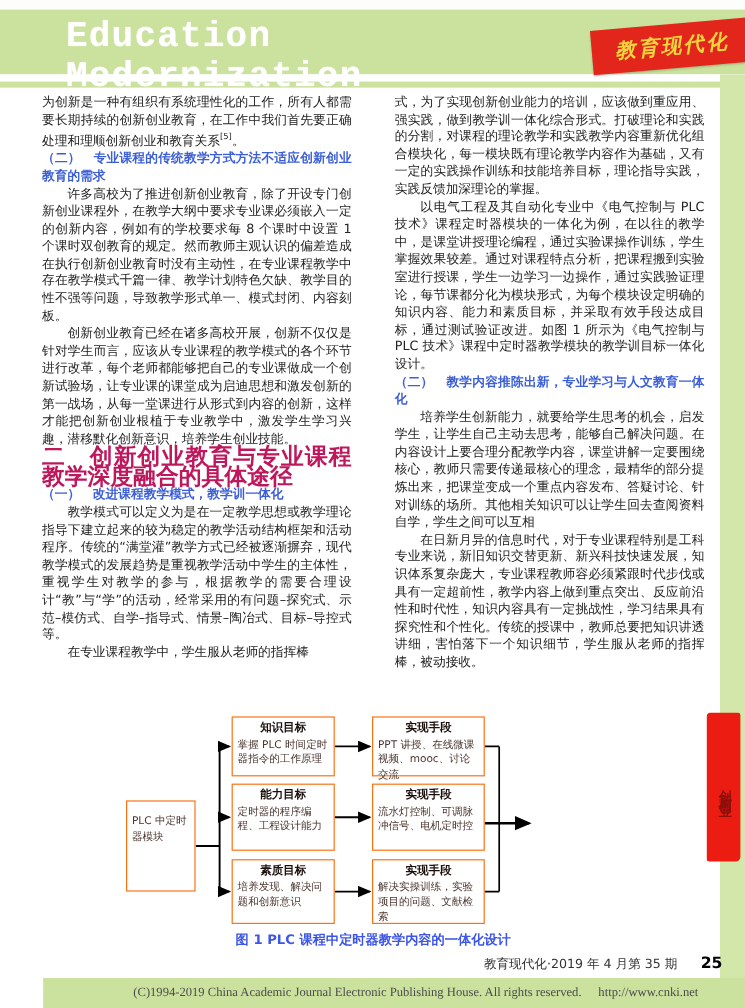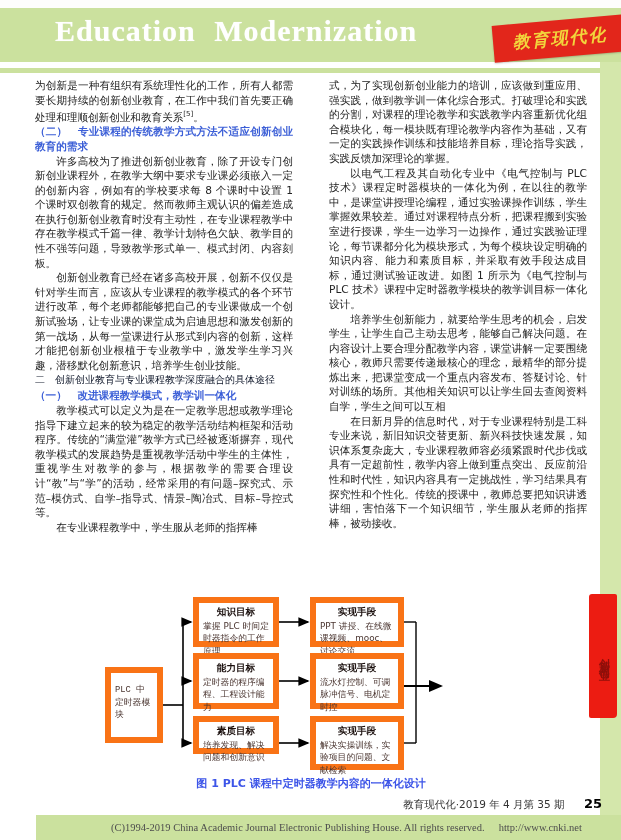--- a/index.html
+++ b/index.html
@@ -12,21 +12,21 @@
   .band-top-white{position:absolute;left:0;top:0;width:621px;height:8px;background:#fdfdfb;}
   .header-band{position:absolute;left:0;top:8px;width:621px;height:54px;background:#cbe19e;}
   .sep-white{position:absolute;left:0;top:62px;width:621px;height:6px;background:#ffffff;}
   .sep-green{position:absolute;left:0;top:68px;width:600px;height:5px;background:#cbe19e;}
   .right-strip{position:absolute;left:600px;top:62px;width:21px;height:753px;background:#d4e7ab;}
   .footer-bar{position:absolute;left:0;top:815px;width:621px;height:25px;background:#cbe19e;
     display:flex;align-items:center;justify-content:center;gap:14px;margin-left:36px;}
   
   .journal-title{
     position:absolute;left:55px;top:14px;width:420px;
-    font-family:Liberation Serif, serif;font-weight:bold;
+    font-family:Liberation Mono, monospace;font-weight:bold;
     font-size:30px;color:#ffffff;letter-spacing:1px;
     text-shadow:0 0 1px rgba(255,255,255,.6);
     word-spacing:10px;
   }
   .logo-flag{
     position:absolute;right:-6px;top:20px;width:134px;height:37px;
     background:#e2261b;transform:rotate(-5deg);
     display:flex;align-items:center;justify-content:center;
     box-shadow:0 1px 2px rgba(0,0,0,.2);
   }
@@ -35,26 +35,26 @@
   }
   
   .columns{
     position:absolute;left:35px;top:78px;width:552px;height:516px;
     display:flex;gap:36px;overflow:hidden;
   }
   .col{width:267px;font-size:10.6px;line-height:14.6px;color:#222;text-align:justify;}
   .col p{margin:0;}
   .p-first{text-indent:2em;}
   .h-blue{font-weight:bold;color:#3c5fd7;}
-  .h-teal{font-weight:normal;color:#0f172a;font-size:10px;line-height:16px;margin:5px 0 4px;}
+  .h-teal{font-weight:bold;color:#be185d;font-size:19px;line-height:16px;margin:5px 0 4px;}
   sup{font-size:7px;}
   
   .figure{position:absolute;left:30px;top:593px;width:545px;height:182px;}
   .fbox{
-    position:absolute;border:6px solid #f97316;background:#fff;
+    position:absolute;border:1px solid #f97316;background:#fff;
     font-size:8.8px;line-height:12.5px;color:#4a3530;
     padding:3px 4px;box-sizing:border-box;text-align:left;
   }
   .fbox .ft{display:block;text-align:center;font-weight:bold;color:#1a0f0d;font-size:9.6px;margin-bottom:1px;}
   .figure svg{position:absolute;left:0;top:0;}
   .fig-caption{
     position:absolute;left:35px;top:776px;width:552px;text-align:center;
     font-weight:bold;color:#3d55e8;font-size:11px;
   }
   
@@ -95,20 +95,21 @@
     <p class="p-first">许多高校为了推进创新创业教育，除了开设专门创新创业课程外，在教学大纲中要求专业课必须嵌入一定的创新内容，例如有的学校要求每 8 个课时中设置 1 个课时双创教育的规定。然而教师主观认识的偏差造成在执行创新创业教育时没有主动性，在专业课程教学中存在教学模式千篇一律、教学计划特色欠缺、教学目的性不强等问题，导致教学形式单一、模式封闭、内容刻板。</p>
     <p class="p-first">创新创业教育已经在诸多高校开展，创新不仅仅是针对学生而言，应该从专业课程的教学模式的各个环节进行改革，每个老师都能够把自己的专业课做成一个创新试验场，让专业课的课堂成为启迪思想和激发创新的第一战场，从每一堂课进行从形式到内容的创新，这样才能把创新创业根植于专业教学中，激发学生学习兴趣，潜移默化创新意识，培养学生创业技能。</p>
     <p class="h-teal">二　创新创业教育与专业课程教学深度融合的具体途径</p>
     <p class="h-blue">（一）　改进课程教学模式，教学训一体化</p>
     <p class="p-first">教学模式可以定义为是在一定教学思想或教学理论指导下建立起来的较为稳定的教学活动结构框架和活动程序。传统的“满堂灌”教学方式已经被逐渐摒弃，现代教学模式的发展趋势是重视教学活动中学生的主体性，重视学生对教学的参与，根据教学的需要合理设计“教”与“学”的活动，经常采用的有问题–探究式、示范–模仿式、自学–指导式、情景–陶冶式、目标–导控式等。</p>
     <p class="p-first">在专业课程教学中，学生服从老师的指挥棒</p>
   </div>
   <div class="col">
     <p>式，为了实现创新创业能力的培训，应该做到重应用、强实践，做到教学训一体化综合形式。打破理论和实践的分割，对课程的理论教学和实践教学内容重新优化组合模块化，每一模块既有理论教学内容作为基础，又有一定的实践操作训练和技能培养目标，理论指导实践，实践反馈加深理论的掌握。</p>
     <p class="p-first">以电气工程及其自动化专业中《电气控制与 PLC 技术》课程定时器模块的一体化为例，在以往的教学中，是课堂讲授理论编程，通过实验课操作训练，学生掌握效果较差。通过对课程特点分析，把课程搬到实验室进行授课，学生一边学习一边操作，通过实践验证理论，每节课都分化为模块形式，为每个模块设定明确的知识内容、能力和素质目标，并采取有效手段达成目标，通过测试验证改进。如图 1 所示为《电气控制与 PLC 技术》课程中定时器教学模块的教学训目标一体化设计。</p>
+    <p class="h-blue">（二）　教学内容推陈出新，专业学习与人文教育一体化</p>
     <p class="p-first">培养学生创新能力，就要给学生思考的机会，启发学生，让学生自己主动去思考，能够自己解决问题。在内容设计上要合理分配教学内容，课堂讲解一定要围绕核心，教师只需要传递最核心的理念，最精华的部分提炼出来，把课堂变成一个重点内容发布、答疑讨论、针对训练的场所。其他相关知识可以让学生回去查阅资料自学，学生之间可以互相</p>
     <p class="p-first">在日新月异的信息时代，对于专业课程特别是工科专业来说，新旧知识交替更新、新兴科技快速发展，知识体系复杂庞大，专业课程教师容必须紧跟时代步伐或具有一定超前性，教学内容上做到重点突出、反应前沿性和时代性，知识内容具有一定挑战性，学习结果具有探究性和个性化。传统的授课中，教师总要把知识讲透讲细，害怕落下一个知识细节，学生服从老师的指挥棒，被动接收。</p>
   </div>
 </div>
 
 <div class="figure">
   <svg width="545" height="185">
     <defs>
       <marker id="ah" markerWidth="8" markerHeight="8" refX="6" refY="3" orient="auto">
         <path d="M0,0 L7,3 L0,6 Z" fill="#000"></path>
@@ -125,30 +126,30 @@
     <line x1="249" y1="88" x2="278" y2="88" stroke="#000" stroke-width="1.6" marker-end="url(#ah)"></line>
     <line x1="249" y1="150" x2="278" y2="150" stroke="#000" stroke-width="1.6" marker-end="url(#ah)"></line>
 
     <line x1="374" y1="29" x2="386" y2="29" stroke="#000" stroke-width="1.4"></line>
     <line x1="374" y1="150" x2="386" y2="150" stroke="#000" stroke-width="1.4"></line>
     <line x1="386" y1="29" x2="386" y2="150" stroke="#000" stroke-width="1.4"></line>
     <line x1="374" y1="93" x2="411" y2="93" stroke="#000" stroke-width="2" marker-end="url(#ah)"></line>
   </svg>
 
   <div class="fbox" style="left:75px;top:74px;width:58px;height:76px;">
-    <span style="display:block;margin-top:8px;font-family:Liberation Mono, monospace;">PLC 中定时器模块</span>
+    <span style="display:block;margin-top:8px;">PLC 中定时器模块</span>
   </div>
 
   <div class="fbox" style="left:163px;top:4px;width:86px;height:50px;">
     <span class="ft">知识目标</span><span>掌握 PLC 时间定时器指令的工作原理</span>
   </div>
   <div class="fbox" style="left:163px;top:60px;width:86px;height:56px;">
     <span class="ft">能力目标</span><span>定时器的程序编程、工程设计能力</span>
   </div>
-  <div class="fbox" style="left:163px;top:123px;width:86px;height:38px;">
+  <div class="fbox" style="left:163px;top:123px;width:86px;height:54px;">
     <span class="ft">素质目标</span><span>培养发现、解决问题和创新意识</span>
   </div>
 
   <div class="fbox" style="left:280px;top:4px;width:94px;height:50px;">
     <span class="ft">实现手段</span><span>PPT 讲授、在线微课视频、mooc、讨论交流</span>
   </div>
   <div class="fbox" style="left:280px;top:60px;width:94px;height:56px;">
     <span class="ft">实现手段</span><span>流水灯控制、可调脉冲信号、电机定时控</span>
   </div>
   <div class="fbox" style="left:280px;top:123px;width:94px;height:54px;">

